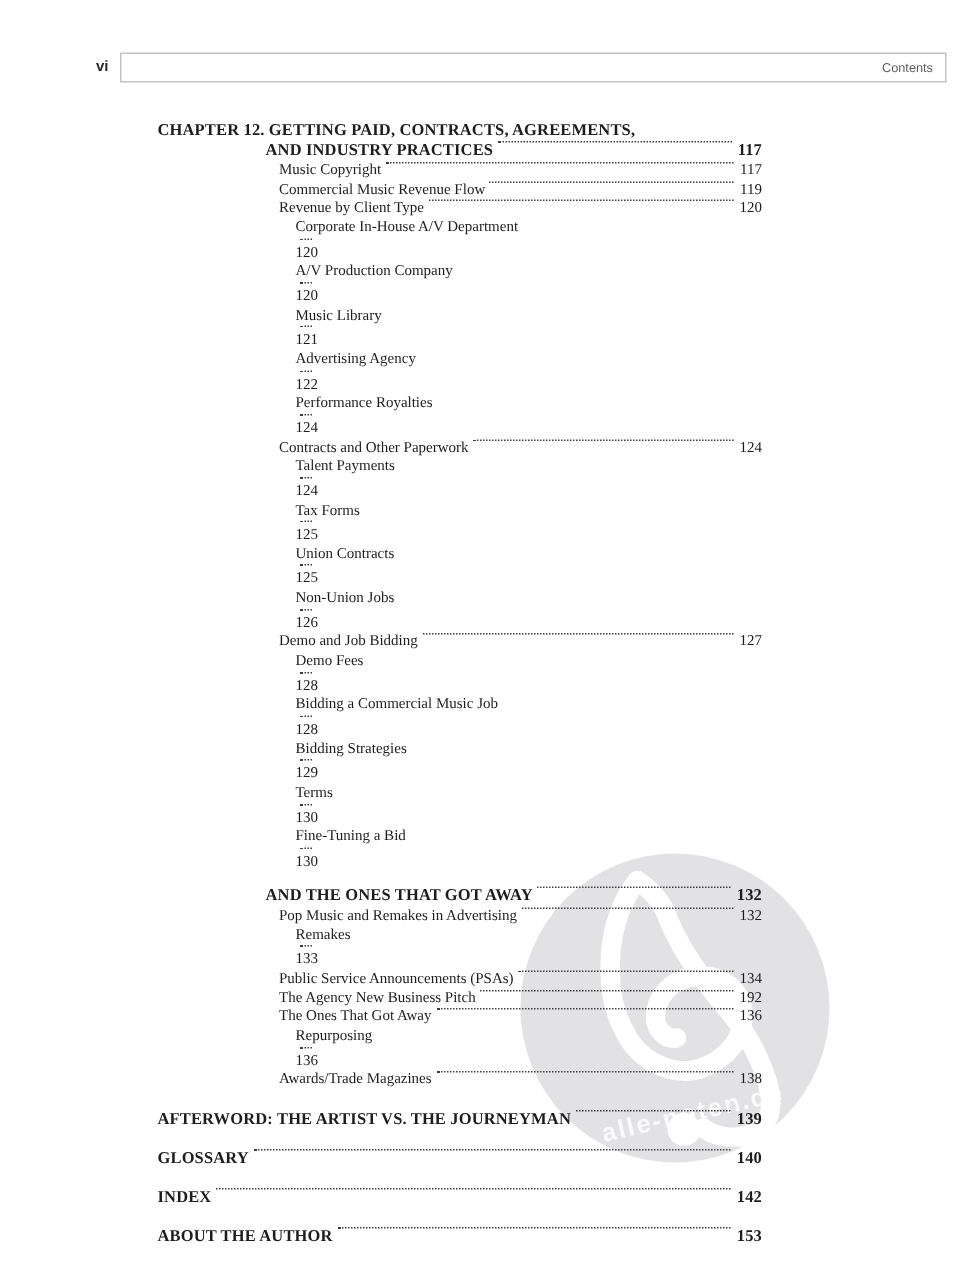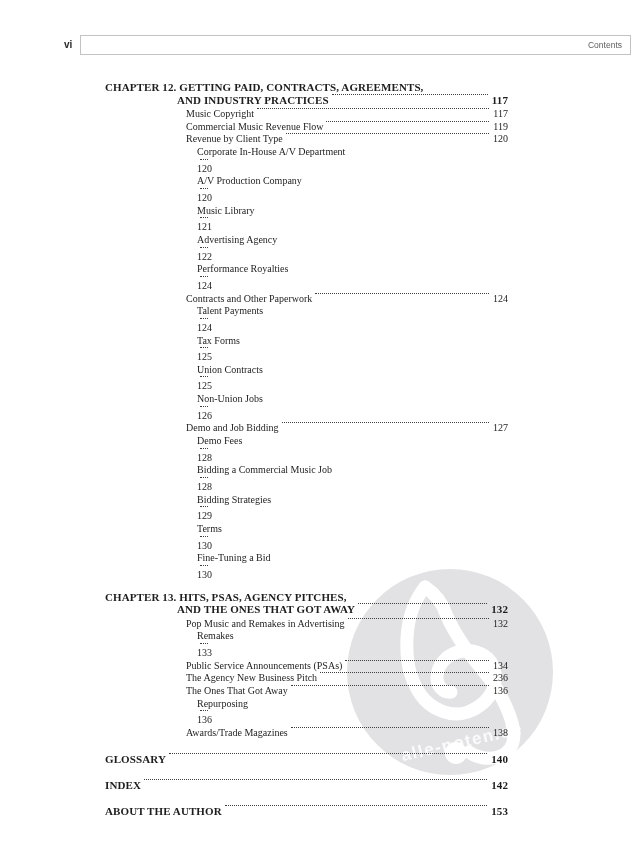--- a/index.html
+++ b/index.html
@@ -173,21 +173,20 @@
             <span class="pagenum">130</span>
           </div>
           <div class="row entry level2">
             <span class="label">Fine-Tuning a Bid</span>
             <span class="leader"></span>
             <span class="pagenum">130</span>
           </div>
         </div>
       </div>
       <div class="section-chapter">
-        <div class="chapter-line1">CHAPTER 13. HITS, PSAS, AGENCY PITCHES,</div>
         <div class="row chapter-line2">
           <span class="label">AND THE ONES THAT GOT AWAY</span>
           <span class="leader"></span>
           <span class="pagenum">132</span>
         </div>
         <div class="entries">
           <div class="row entry level1">
             <span class="label">Pop Music and Remakes in Advertising</span>
             <span class="leader"></span>
             <span class="pagenum">132</span>
@@ -198,40 +197,45 @@
             <span class="pagenum">133</span>
           </div>
           <div class="row entry level1">
             <span class="label">Public Service Announcements (PSAs)</span>
             <span class="leader"></span>
             <span class="pagenum">134</span>
           </div>
           <div class="row entry level1">
             <span class="label">The Agency New Business Pitch</span>
             <span class="leader"></span>
-            <span class="pagenum">236</span>
+            <span class="pagenum">192</span>
           </div>
           <div class="row entry level1">
             <span class="label">The Ones That Got Away</span>
             <span class="leader"></span>
             <span class="pagenum">136</span>
           </div>
           <div class="row entry level2">
             <span class="label">Repurposing</span>
             <span class="leader"></span>
             <span class="pagenum">136</span>
           </div>
           <div class="row entry level1">
             <span class="label">Awards/Trade Magazines</span>
             <span class="leader"></span>
             <span class="pagenum">138</span>
           </div>
         </div>
       </div>
       <div class="row single">
+        <span class="label">AFTERWORD: THE ARTIST VS. THE JOURNEYMAN</span>
+        <span class="leader"></span>
+        <span class="pagenum">139</span>
+      </div>
+      <div class="row single">
         <span class="label">GLOSSARY</span>
         <span class="leader"></span>
         <span class="pagenum">140</span>
       </div>
       <div class="row single">
         <span class="label">INDEX</span>
         <span class="leader"></span>
         <span class="pagenum">142</span>
       </div>
       <div class="row single">

